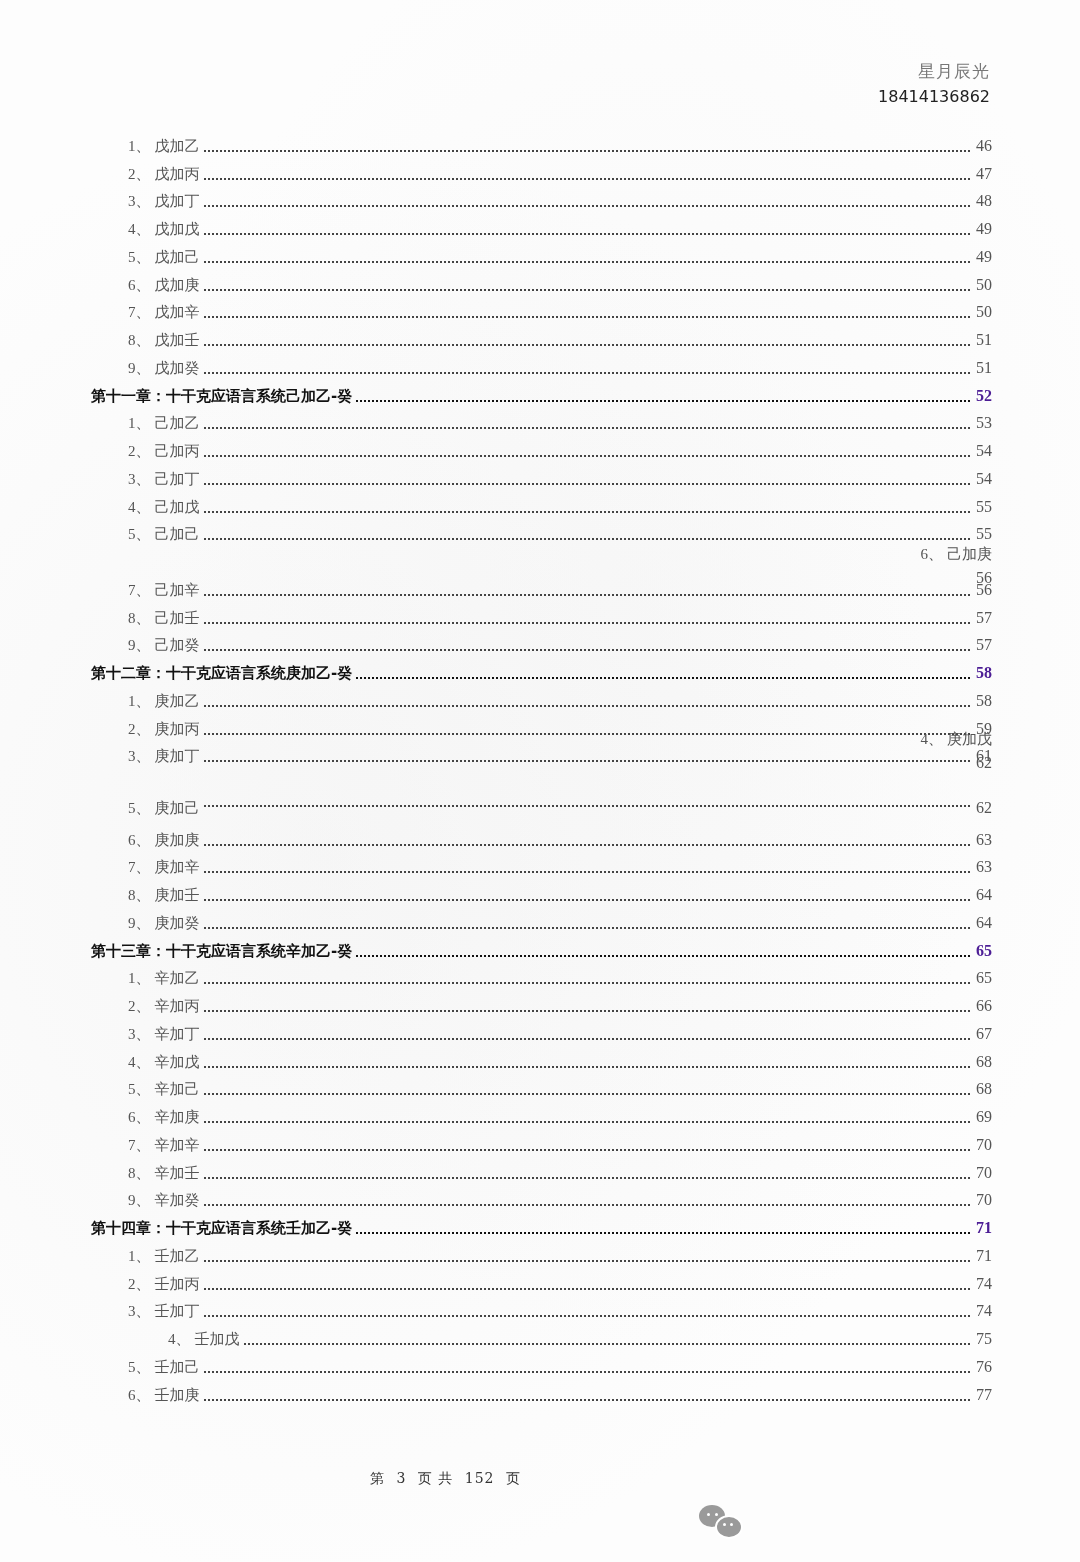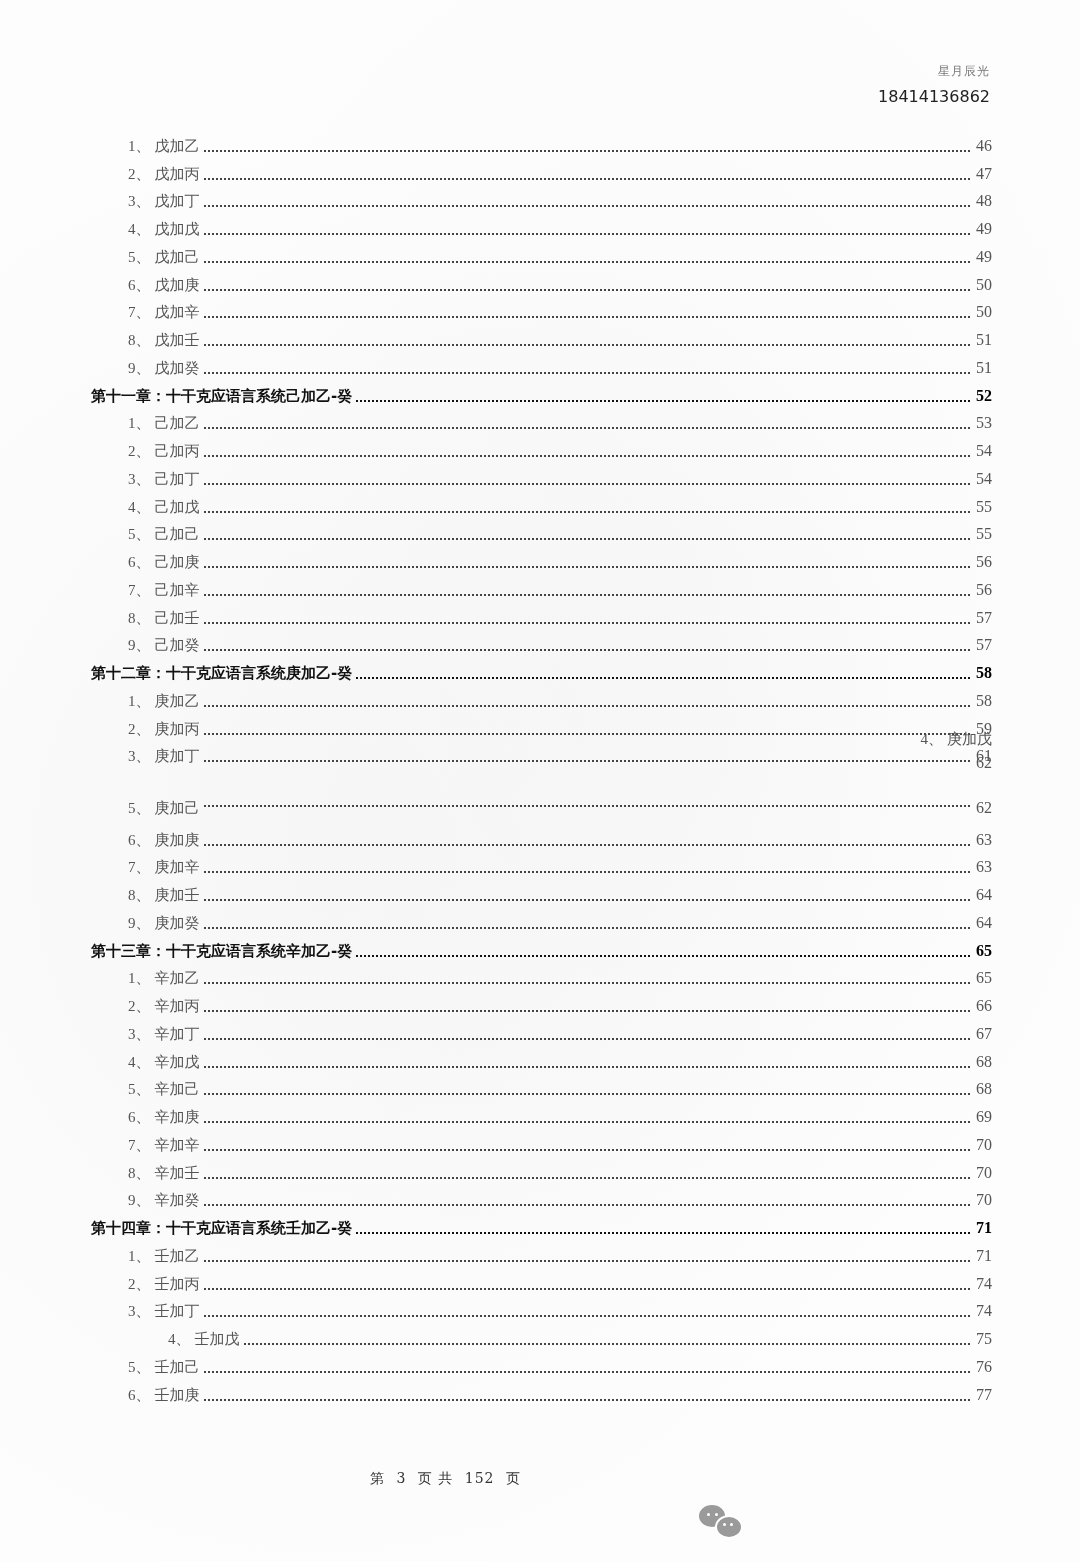--- a/index.html
+++ b/index.html
@@ -10,39 +10,39 @@
   .page-bg {
     position: absolute; inset: 0;
     background:
       radial-gradient(ellipse at 30% 55%, rgba(235,235,235,0.35), rgba(255,255,255,0) 60%),
       radial-gradient(ellipse at 60% 40%, rgba(238,238,238,0.3), rgba(255,255,255,0) 55%),
       #fdfdfd;
   }
   .header {
     position: absolute; right: 90px; top: 58px; text-align: right;
   }
-  .header .author { font-size: 12px; color: #777; line-height: 26px; letter-spacing: 1px; }
+  .header .author { font-size: 17px; color: #777; line-height: 26px; letter-spacing: 1px; }
   .header .phone { font-family: "DejaVu Sans", "Liberation Sans", sans-serif; font-size: 16px; color: #222; line-height: 26px; }
   .toc { position: absolute; left: 0; top: 128px; width: 1080px; }
   .toc-row {
     position: absolute; height: 27.8px; display: flex; align-items: flex-end;
     font-size: 15px; line-height: 20px;
   }
   .toc-row.chapter { left: 91px; right: 88px; font-family: "DejaVu Sans", "Liberation Sans", sans-serif; font-weight: bold; color: #111; font-size: 15px; }
   .toc-row.section { left: 128px; right: 88px; color: #555; }
   .toc-label { white-space: nowrap; }
   .toc-label .num { font-family: "Liberation Serif", serif; margin-right: 4px; }
   .dots {
     flex: 1; margin: 0 2px 4px 3px; height: 2px;
     background-image: radial-gradient(circle, #444 0.9px, transparent 1.1px);
     background-size: 4px 2px; background-repeat: repeat-x;
   }
   .chapter .dots { background-image: radial-gradient(circle, #111 1.1px, transparent 1.3px); }
   .page-num { font-family: "Liberation Serif", serif; font-size: 16px; min-width: 20px; text-align: right; }
-  .chapter .page-num { font-weight: bold; color: #000000; }
+  .chapter .page-num { font-weight: bold; color: #4c1d95; }
   .footer {
     position: absolute; top: 1470px; left: 0; width: 891px; text-align: center;
     font-size: 14px; color: #333; letter-spacing: 1px;
   }
   .footer span { margin: 0 3px; }
   .watermark {
     position: absolute; left: 697px; top: 1503px; display: flex; align-items: center;
     font-family: "DejaVu Sans", "Liberation Sans", sans-serif; font-size: 26px; color: #8a8a8a; letter-spacing: 1px;
   }
   .wechat-icon { width: 46px; height: 36px; position: relative; margin-right: 8px; }
@@ -129,21 +129,21 @@
     <div class="toc-row section" style="top: 360.75px;">
       <span class="toc-label"><span class="num">4、</span><span>己加戊</span></span>
       <span class="dots"></span>
       <span class="page-num">55</span>
     </div>
     <div class="toc-row section" style="top: 388.5px;">
       <span class="toc-label"><span class="num">5、</span><span>己加己</span></span>
       <span class="dots"></span>
       <span class="page-num">55</span>
     </div>
-    <div class="toc-row section" style="top: 416.25px;">
+    <div class="toc-row section" style="top: 416.25px; flex-direction: column;">
       <span class="toc-label"><span class="num">6、</span><span>己加庚</span></span>
       <span class="dots"></span>
       <span class="page-num">56</span>
     </div>
     <div class="toc-row section" style="top: 444px;">
       <span class="toc-label"><span class="num">7、</span><span>己加辛</span></span>
       <span class="dots"></span>
       <span class="page-num">56</span>
     </div>
     <div class="toc-row section" style="top: 471.75px;">

